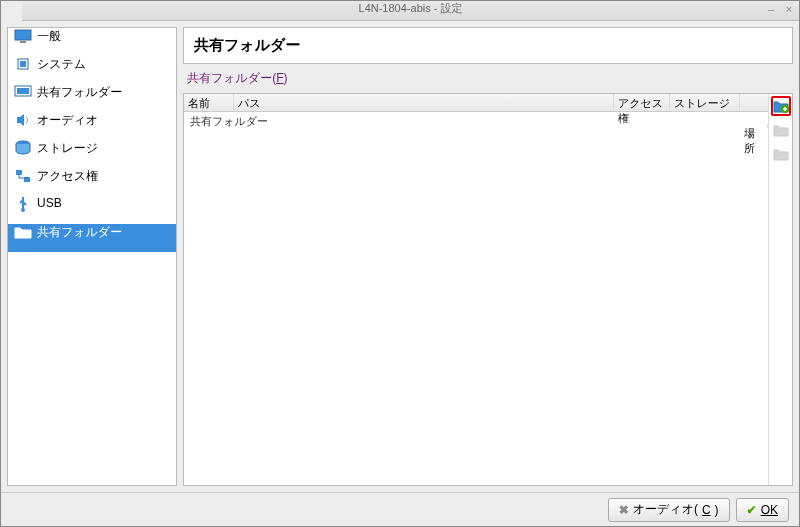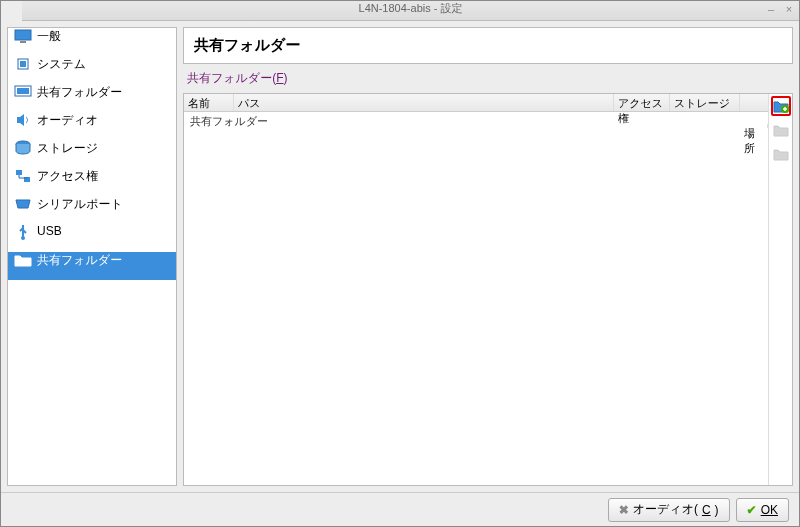--- a/index.html
+++ b/index.html
@@ -101,28 +101,20 @@
           <svg width="16" height="16">
             <rect x="1" y="2" width="6" height="5" fill="#3b8edb"></rect>
             <rect x="9" y="9" width="6" height="5" fill="#3b8edb"></rect>
             <path d="M4 7v3h8V9" stroke="#2a6db0" fill="none"></path>
           </svg>
         </span>
       <span>アクセス権</span>
     </div>
     <div class="sidebar-item">
       <span class="icon">
-          <svg width="18" height="12">
-            <path d="M2 2h14l-2 8H4z" fill="#3b8edb" stroke="#2a6db0"></path>
-          </svg>
-        </span>
-      <span>シリアルポート</span>
-    </div>
-    <div class="sidebar-item">
-      <span class="icon">
           <svg width="16" height="16">
             <path d="M8 1v12M8 4l-3 3M8 6l3 3" stroke="#3b8edb" stroke-width="2" fill="none"></path>
             <circle cx="8" cy="14" r="2" fill="#3b8edb"></circle>
           </svg>
         </span>
       <span>USB</span>
     </div>
     <div class="sidebar-item selected">
       <span class="icon">
           <svg width="18" height="14">

